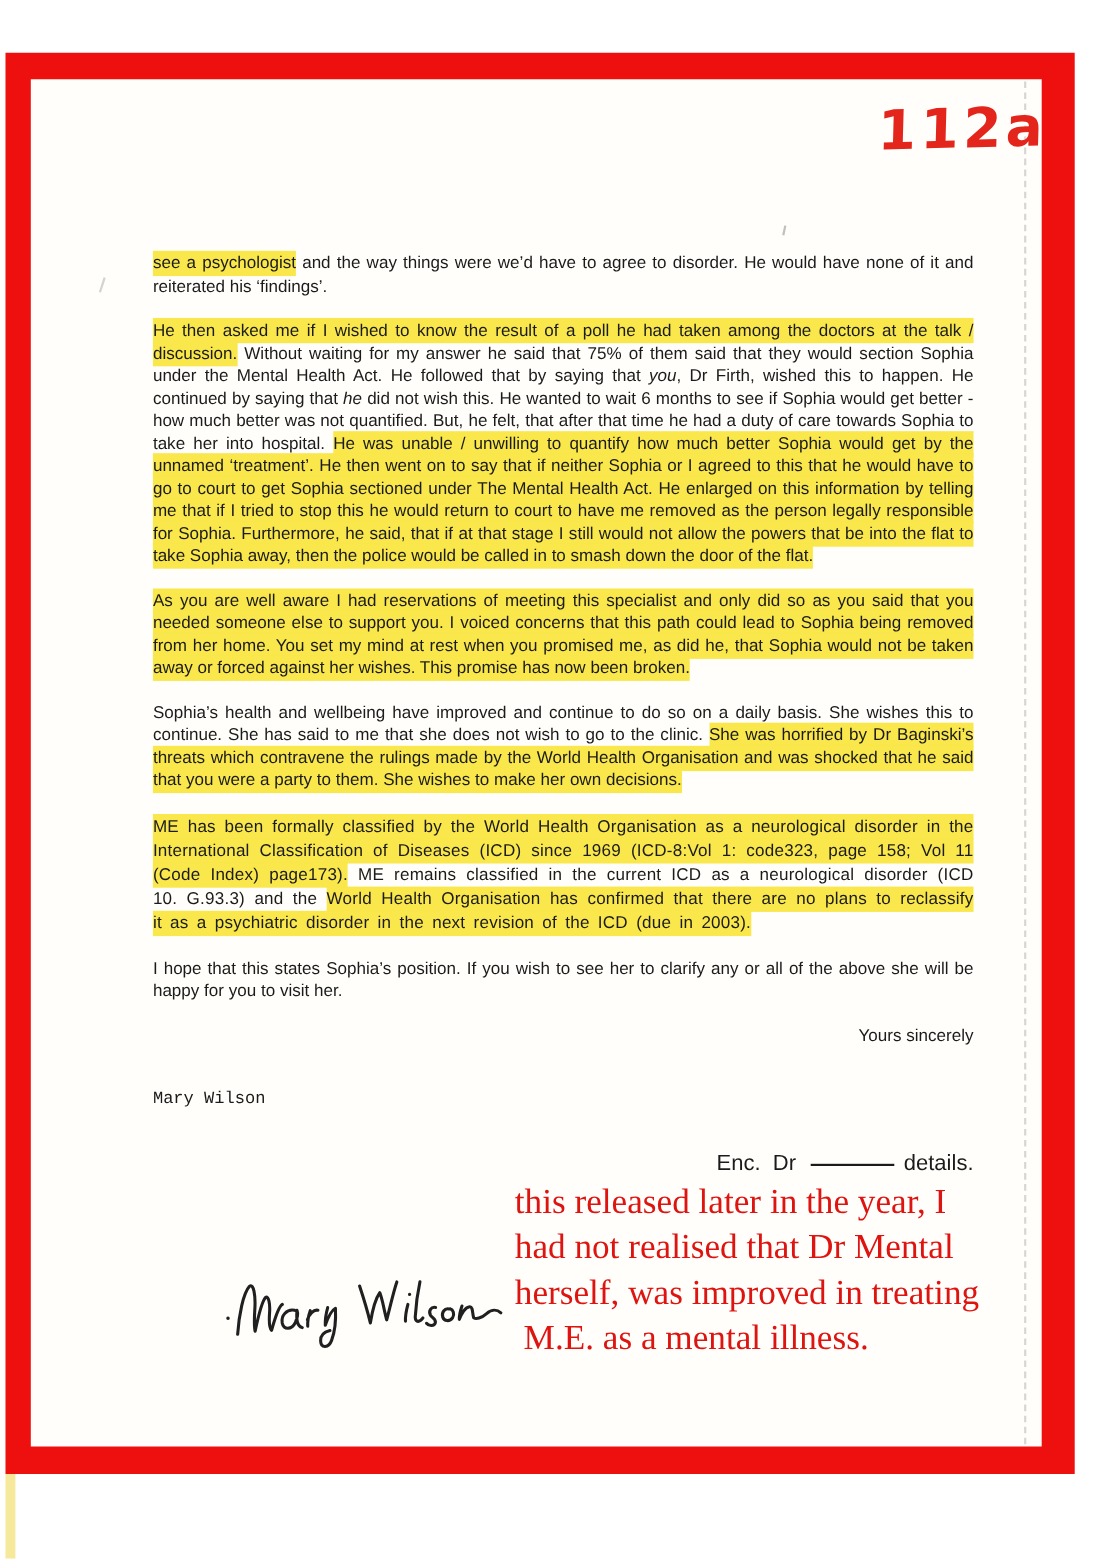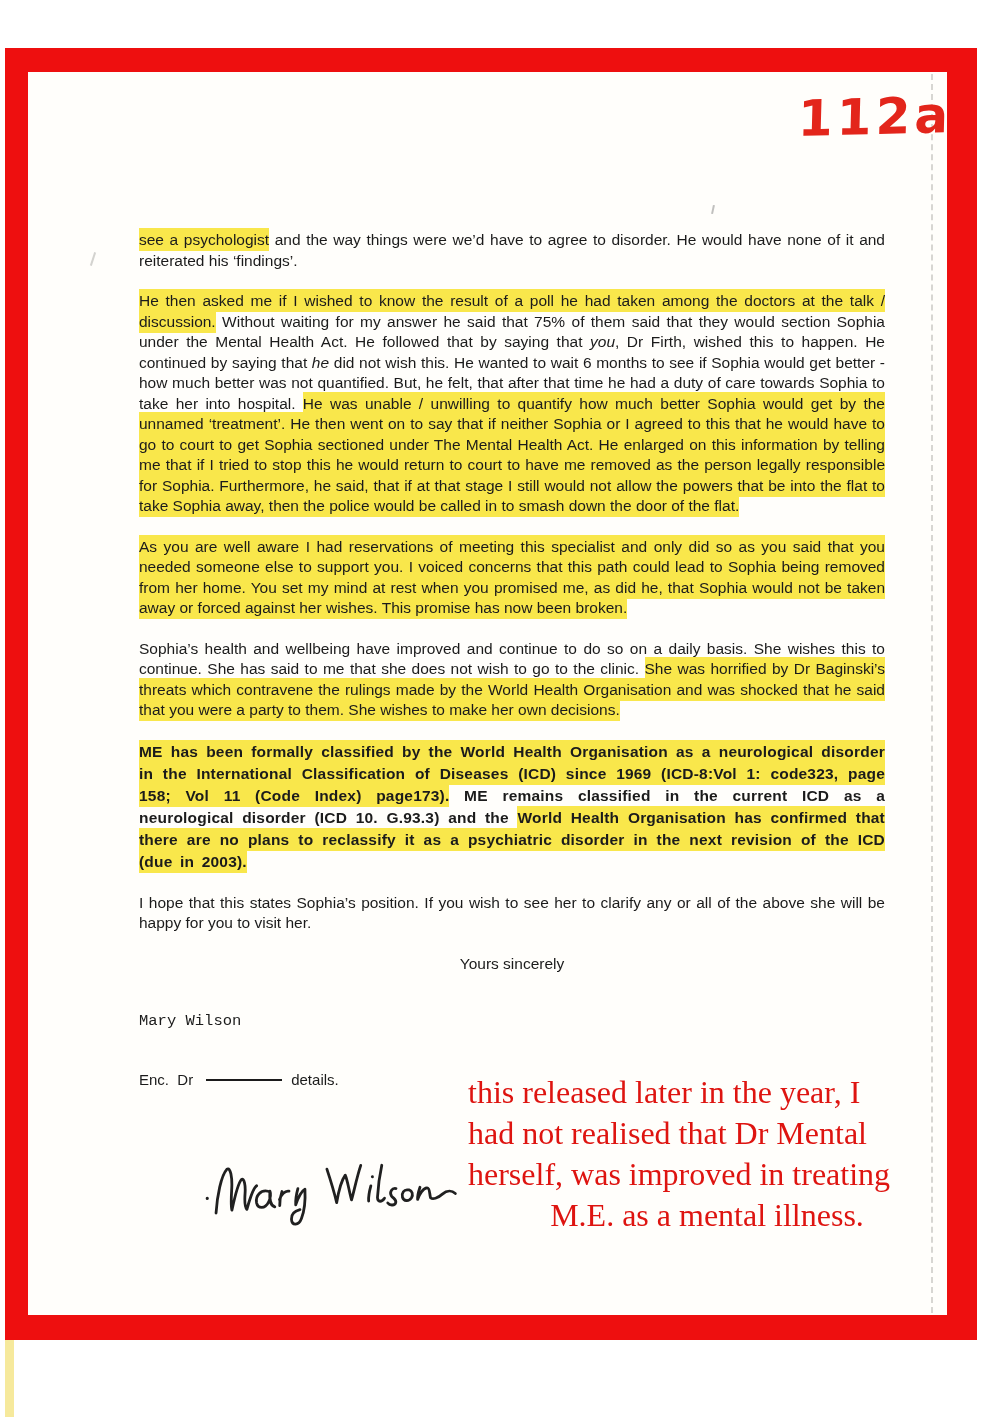--- a/index.html
+++ b/index.html
@@ -40,44 +40,44 @@
     font-size:50px; letter-spacing:4px; color:var(--marker-red);
     transform:rotate(-1.5deg) skewX(-3deg);
   }
   .letter-body {
     position:absolute; left:139px; top:230px; width:746px;
     font-size:15.5px; line-height:20.5px; color:var(--ink);
     text-align:justify;
   }
   .para { margin:0 0 20px 0; }
   .para.bold {
-    font-weight:bold; line-height:22px; word-spacing:3px;
+    font-weight:normal; line-height:22px; word-spacing:3px;
     letter-spacing:0.2px;
   }
   .hl { background:var(--hl-yellow); padding:3px 0; }
   .it { font-style:italic; }
-  .closing-line { margin:1px 0 37px 0; text-align:center; }
+  .closing-line { margin:1px 0 37px 0; text-align:right; }
   .signatory-line { margin:0 0 38px 0; text-align:left;font-family:Liberation Mono, monospace; }
-  .enc-row { text-align:left; font-size:15px; }
+  .enc-row { text-align:right; font-size:20px; }
   .enc-dash {
     display:inline-block; width:76px; height:0;
     border-bottom:2.5px solid var(--ink);
     vertical-align:4px; margin:0 9px 0 13px;
   }
   .signature-svg {
     position:absolute; left:200px; top:1150px; pointer-events:none;
   }
   .comment-block {
     position:absolute; left:468px; top:1072px; width:470px;
     font-family:"Liberation Serif", serif;
     font-size:32px; line-height:41px; color:var(--comment-red);
     text-align:left;
   }
   .comment-title { margin-left:22px; margin-bottom:2px; }
-  .comment-line:last-child { margin-left:8px;text-align:center; }
+  .comment-line:last-child { margin-left:8px; }
   .yellow-strip {
     position:absolute; left:5px; top:1340px; width:9px; height:77px;
     background:#f6e99c;
   }
 </style>
 </head>
 <body>
 
 <div class="red-frame"></div>
 

